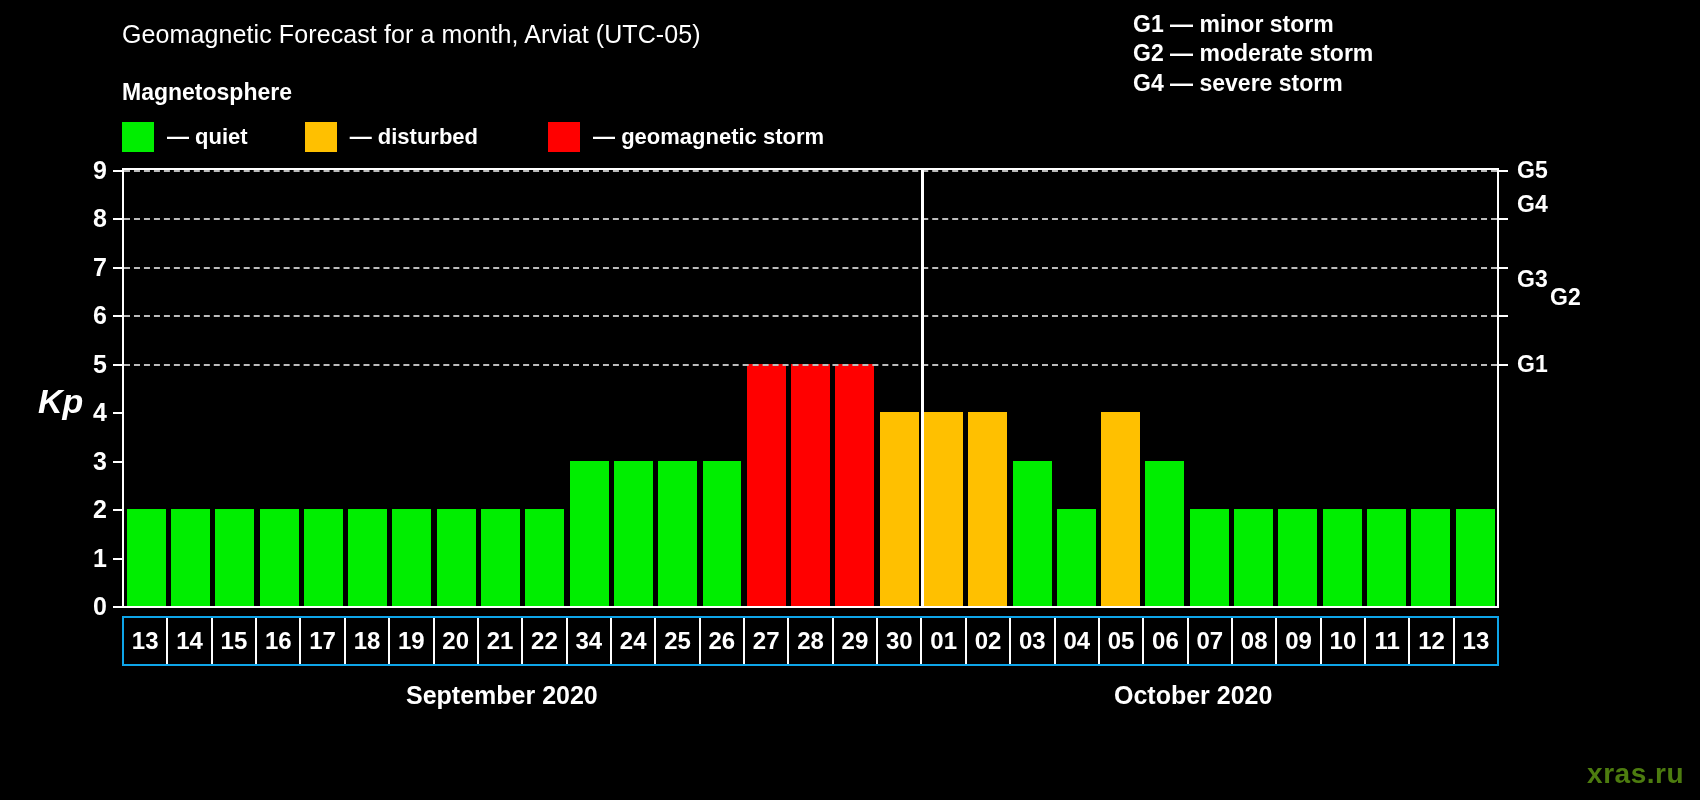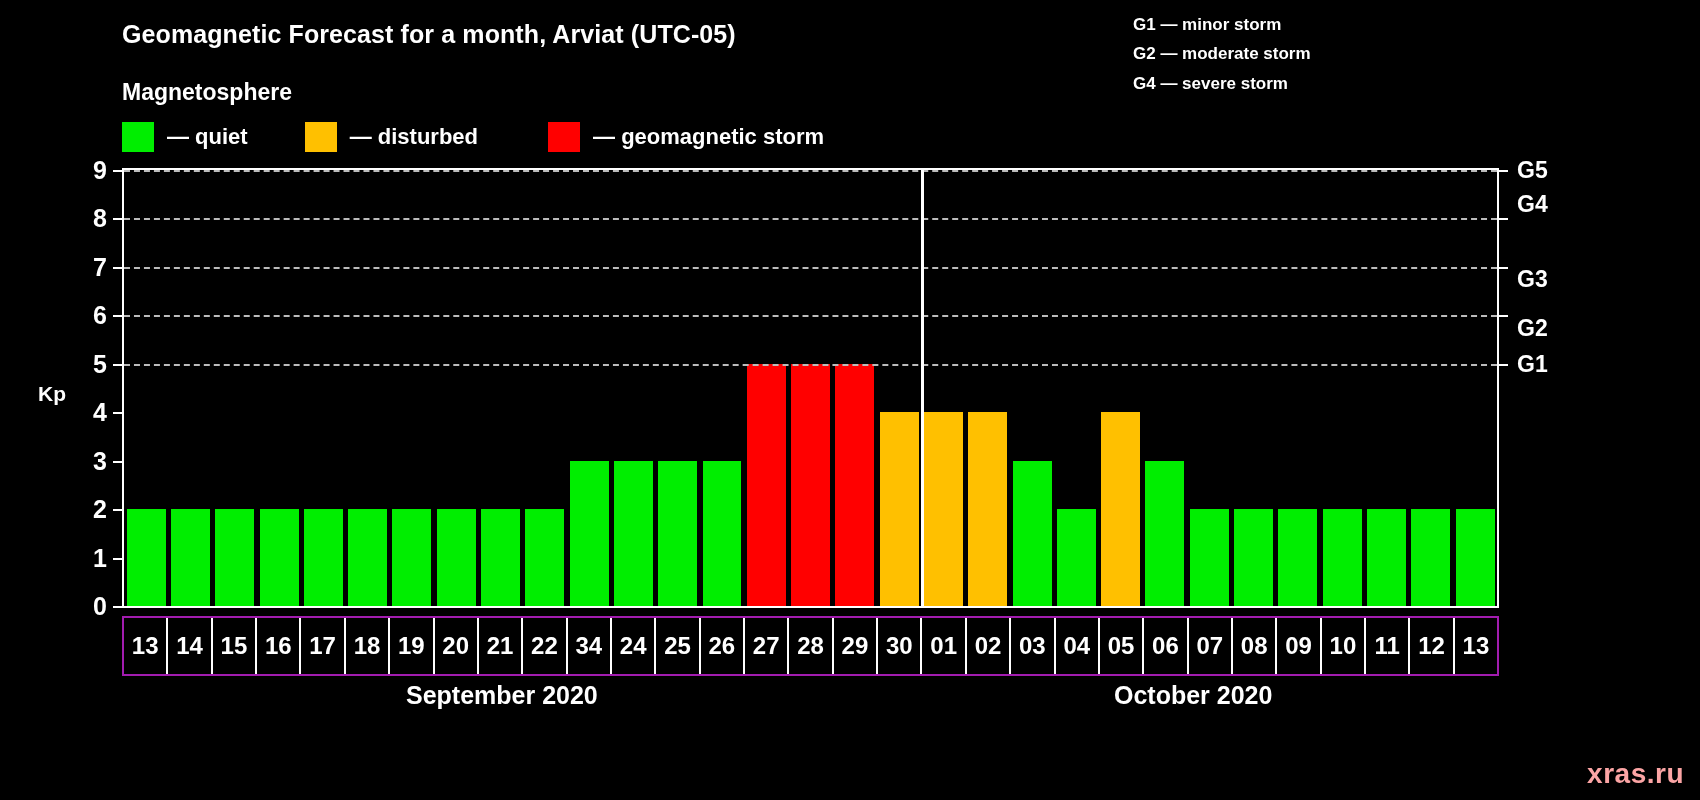--- a/index.html
+++ b/index.html
@@ -7,21 +7,21 @@
     width:1700px;height:800px;
     background:#000;
     font-family:"Liberation Sans", sans-serif;
     color:#fff;
     overflow:hidden;
     position:relative;
   }
   
   #title{
     position:absolute; left:122px; top:20px;
-    font-size:25px; font-weight:bold; letter-spacing:.1px;
+    font-size:25px; font-weight:normal; letter-spacing:.1px;
     white-space:nowrap;
   }
   #magneto-label{
     position:absolute; left:122px; top:79px;
     font-size:23px; font-weight:bold;
   }
   #legend{
     position:absolute; left:122px; top:122px;
     display:flex; align-items:center;
   }
@@ -31,21 +31,21 @@
   }
   .legend-text{
     font-size:22px;font-weight:bold;margin-left:13px;white-space:nowrap;
   }
   .legend-gap-a{width:57px;}
   .legend-gap-b{width:70px;}
 
   
   #gscale{
     position:absolute; left:1133px; top:10px;
-    font-size:17px; font-weight:bold; line-height:29.3px;
+    font-size:23px; font-weight:bold; line-height:29.3px;
   }
   #gscale div{white-space:nowrap;}
 
   
   #plot{
     position:absolute;
     left:122px; top:168px;
     width:1377px; height:440px;
     border:2px solid #ffffff;
     box-sizing:border-box;
@@ -69,64 +69,64 @@
     font-size:25px; font-weight:bold; text-align:right;
     width:40px; transform:translateY(-50%); white-space:nowrap;
   }
   .glabel{
     position:absolute; left:1393px;
     font-size:23px; font-weight:bold;
     transform:translateY(-50%); white-space:nowrap;
   }
   #kp-axis-title{
     position:absolute; left:38px; top:382px;
-    font-size:21px; font-weight:bold;
+    font-size:34px; font-weight:bold;font-style:italic;
   }
   
   #bars{
     position:absolute; left:0; bottom:0; top:0; right:0;
     display:flex; align-items:flex-end;
   }
   .bar-slot{
     flex:1 1 0; height:100%;
     display:flex; align-items:flex-end; justify-content:center;
     box-sizing:border-box;
   }
   .bar{width:88%;}
   
   #month-divider{
     position:absolute; top:-2px; bottom:-2px;
     width:3px; background:#ffffff;
   }
   
   #daystrip{
     position:absolute; left:122px; top:616px;
-    width:1377px; height:60px;
+    width:1377px; height:50px;
     display:flex; box-sizing:border-box;
-    border:2px solid #a21caf;
+    border:2px solid #0ea5e9;
   }
   .day-cell{
     flex:1 1 0;
     border-right:2px solid #ffffff;
     display:flex;align-items:center;justify-content:center;
     font-size:24px;font-weight:bold;
     box-sizing:border-box;
   }
   .day-cell:last-child{border-right:none;}
   
   .month-caption{
     position:absolute; top:681px;
     font-size:25px; font-weight:bold; white-space:nowrap;
   }
   #month-sep{left:406px;}
   #month-oct{left:1114px;}
   
   #watermark{
     position:absolute; right:16px; bottom:10px;
-    font-size:28px; font-weight:bold; color:#fca5a5;
+    font-size:28px; font-weight:bold; color:#4d7c0f;
     letter-spacing:.5px;
   }
 </style>
 </head>
 <body>
 
 <div id="title">Geomagnetic Forecast for a month, Arviat (UTC-05)</div>
 
 <div id="magneto-label">Magnetosphere</div>
 
@@ -275,21 +275,21 @@
     <div class="ylabel" style="top: 145.333px;">6</div>
     <div class="tick-left" style="top: 96.8889px;"></div>
     <div class="ylabel" style="top: 96.8889px;">7</div>
     <div class="tick-left" style="top: 48.4444px;"></div>
     <div class="ylabel" style="top: 48.4444px;">8</div>
     <div class="tick-left" style="top: 0px;"></div>
     <div class="ylabel" style="top: 0px;">9</div>
     <div class="tick-right" style="top: 193.778px;"></div>
     <div class="glabel" style="top: 193.778px;">G1</div>
     <div class="tick-right" style="top: 145.333px;"></div>
-    <div class="glabel" style="top: 158px;">G2</div>
+    <div class="glabel" style="top: 127px; margin-left: 33px;">G2</div>
     <div class="tick-right" style="top: 96.8889px;"></div>
     <div class="glabel" style="top: 96.8889px; margin-top: 12px;">G3</div>
     <div class="tick-right" style="top: 48.4444px;"></div>
     <div class="glabel" style="top: 34px;">G4</div>
     <div class="tick-right" style="top: 0px;"></div>
     <div class="glabel" style="top: 0px;">G5</div>
   </div>
 
 <div id="kp-axis-title">Kp</div>
 

